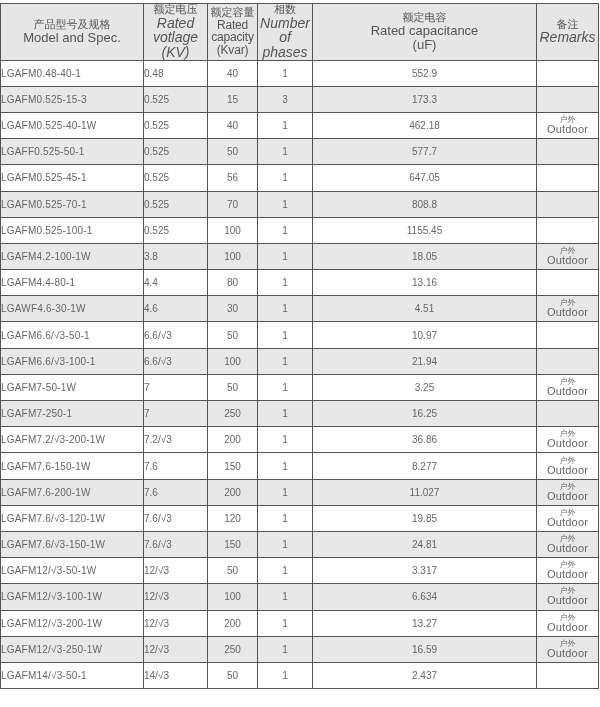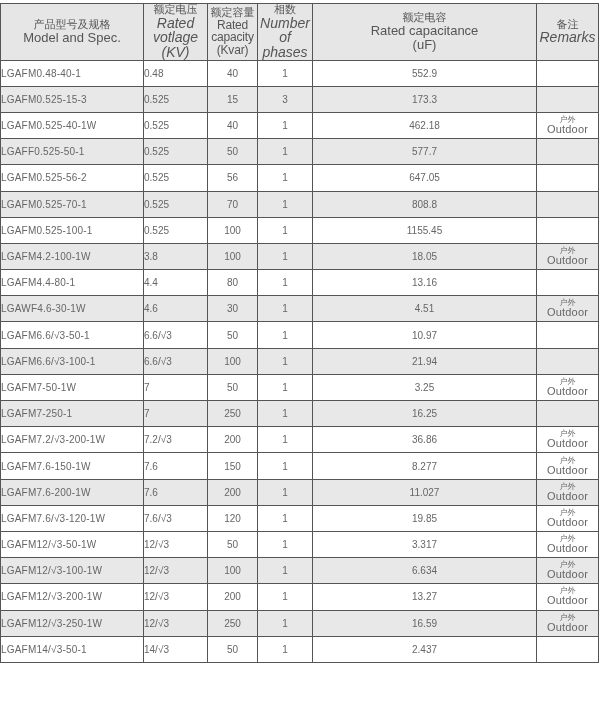--- a/index.html
+++ b/index.html
@@ -97,21 +97,21 @@
       </tr>
       <tr class="alt">
         <td class="model">LGAFF0.525-50-1</td>
         <td class="volt">0.525</td>
         <td class="cap">50</td>
         <td class="ph">1</td>
         <td class="uf">577.7</td>
         <td class="rem"></td>
       </tr>
       <tr>
-        <td class="model">LGAFM0.525-56-2</td>
+        <td class="model">LGAFM0.525-45-1</td>
         <td class="volt">0.525</td>
         <td class="cap">56</td>
         <td class="ph">1</td>
         <td class="uf">647.05</td>
         <td class="rem"></td>
       </tr>
       <tr class="alt">
         <td class="model">LGAFM0.525-70-1</td>
         <td class="volt">0.525</td>
         <td class="cap">70</td>
@@ -224,20 +224,31 @@
           <span class="cn">户外</span>
           <span class="en">Outdoor</span>
         </td>
       </tr>
       <tr>
         <td class="model">LGAFM7.6/√3-120-1W</td>
         <td class="volt">7.6/√3</td>
         <td class="cap">120</td>
         <td class="ph">1</td>
         <td class="uf">19.85</td>
+        <td class="rem">
+          <span class="cn">户外</span>
+          <span class="en">Outdoor</span>
+        </td>
+      </tr>
+      <tr class="alt">
+        <td class="model">LGAFM7.6/√3-150-1W</td>
+        <td class="volt">7.6/√3</td>
+        <td class="cap">150</td>
+        <td class="ph">1</td>
+        <td class="uf">24.81</td>
         <td class="rem">
           <span class="cn">户外</span>
           <span class="en">Outdoor</span>
         </td>
       </tr>
       <tr>
         <td class="model">LGAFM12/√3-50-1W</td>
         <td class="volt">12/√3</td>
         <td class="cap">50</td>
         <td class="ph">1</td>

